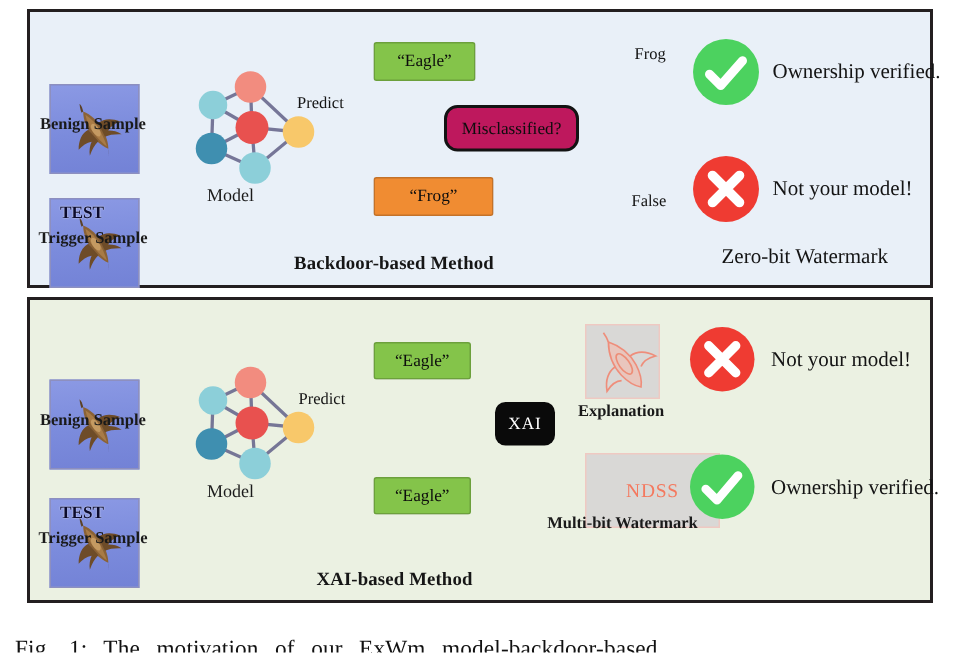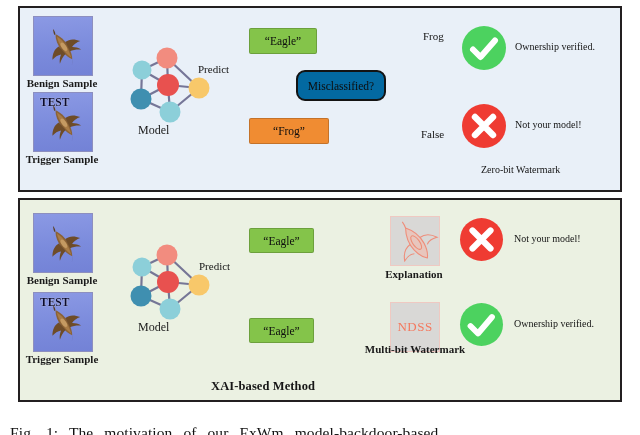--- a/index.html
+++ b/index.html
@@ -7,53 +7,53 @@
   #fig{position:relative;width:640px;height:435px;}
 
   .panel{position:absolute;left:18px;box-sizing:border-box;border:2px solid #231f20;}
   #panel-top{top:6px;width:604px;height:186px;background:#e9f0f8;}
   #panel-bottom{top:198px;width:604px;height:204px;background:#ebf1e2;}
 
   .panel-title{position:absolute;font-weight:bold;font-size:12.5px;color:#161616;
                letter-spacing:.1px;white-space:nowrap;}
 
   
-  .sample{position:absolute;border:1px solid #8d8fbf;background:#7f8fdd;overflow:hidden;}
+  .sample{position:absolute;border:1px solid #8d8fbf;background:#7f8fdd;overflow:hidden;margin-top:40px;}
   .sky{position:absolute;inset:0;background:linear-gradient(175deg,#8b99e4 0%,#7b8bdc 55%,#7382d6 100%);}
   .bird{position:absolute;left:8%;top:12%;width:84%;height:76%;}
   .lbl{position:absolute;font-size:11px;color:#1a1a1a;white-space:nowrap;text-align:center;font-weight:bold;}
   .testtag{position:absolute;left:6px;top:3px;font-weight:bold;font-size:11.5px;
            color:#0b0b2e;text-shadow:0 0 1px #fff;font-family:"Liberation Serif",serif;}
 
   
   .net{position:absolute;}
   .netlbl{position:absolute;font-size:12px;color:#1a1a1a;white-space:nowrap;}
 
   
   .chip{position:absolute;box-sizing:border-box;border-radius:2px;display:flex;
         align-items:center;justify-content:center;font-size:11.5px;color:#0d0d0d;
         border:1px solid rgba(0,0,0,.18);}
   .chip.green{background:#84c44a;}
   .chip.orange{background:#f08c32;}
 
   
-  .decision{position:absolute;box-sizing:border-box;background:#0369a1;
+  .decision{position:absolute;box-sizing:border-box;background:#be185d;
             border:2px solid #131313;border-radius:9px;display:flex;
             align-items:center;justify-content:center;font-size:11.5px;color:#0d0d0d;}
 
   
   .xaibox{position:absolute;box-sizing:border-box;background:#0a0a0a;border-radius:7px;
           display:flex;align-items:center;justify-content:center;color:#fff;
           font-size:11.5px;letter-spacing:.6px;}
 
   
   .verdict{position:absolute;border-radius:50%;}
   .verdict.ok{background:#4cd25f;}
   .verdict.bad{background:#ef3b32;}
-  .vtxt{position:absolute;font-size:10px;color:#141414;white-space:nowrap;}
+  .vtxt{position:absolute;font-size:14px;color:#141414;white-space:nowrap;}
 
   
   #wires{position:absolute;left:0;top:0;width:640px;height:435px;pointer-events:none;}
 
   .edgelbl{position:absolute;font-size:11px;color:#141414;white-space:nowrap;}
 
   
   .thumb{position:absolute;background:#d9d8d6;border:1px solid #efc9c2;overflow:hidden;}
   .ndss{position:absolute;inset:0;display:flex;align-items:center;justify-content:center;
         color:#f4795f;font-size:13px;letter-spacing:.5px;font-family:"Liberation Serif",serif;}
@@ -187,20 +187,21 @@
 
   <div class="verdict bad" style="left:462px;top:104px;width:44px;height:44px;">
     <svg viewBox="0 0 44 44" width="44" height="44">
       <path d="M13,13 L31,31 M31,13 L13,31" stroke="#ffffff" stroke-width="6.4" fill="none" stroke-linecap="round"></path>
     </svg>
   </div>
   <div class="vtxt" style="left:515px;top:119px;">Not your model!</div>
 
   <div class="vtxt" style="left:437px;top:164px;margin-left:44px;">Zero-bit Watermark</div>
 
+  <div class="panel-title" style="left:196px;top:168px;">Backdoor-based Method</div>
 
   <div class="panel" id="panel-bottom"></div>
 
   <div class="sample" style="left:33px;top:213px;width:58px;height:58px;">
     <div class="sky"></div>
     <svg class="bird" viewBox="0 0 100 100">
       <g transform="rotate(-34 50 50)">
         <path d="M50,18 C57,28 60,42 59,56 C58,70 54,80 50,86 C46,80 42,70 41,56 C40,42 43,28 50,18 Z" fill="#8a6236"></path>
         <path d="M50,24 C54,33 56,44 55,56 C54,67 52,76 50,82 C48,76 46,67 45,56 C44,44 46,33 50,24 Z" fill="#a87b46"></path>
         <path d="M41,45 C30,44 20,50 12,62 C20,60 28,60 35,63 C30,66 24,72 21,79 C29,73 37,69 44,68 Z" fill="#6e4c28"></path>
@@ -241,36 +242,37 @@
     <circle cx="19" cy="55" r="10.5" fill="#3f8fb0"></circle>
     <circle cx="48" cy="68" r="10.5" fill="#8ccfd9"></circle>
     <circle cx="77" cy="44" r="10.5" fill="#f8c86a"></circle>
   </svg>
   <div class="netlbl" style="left:138px;top:320px;">Model</div>
   <div class="edgelbl" style="left:199px;top:260px;">Predict</div>
 
   <div class="chip green" style="left:249px;top:228px;width:65px;height:25px;">“Eagle”</div>
   <div class="chip green" style="left:249px;top:318px;width:65px;height:25px;">“Eagle”</div>
 
+  <div class="xaibox" style="left:330px;top:268px;width:40px;height:29px;">XAI</div>
 
   <div class="thumb" style="left:390px;top:216px;width:48px;height:48px;">
     <svg viewBox="0 0 48 48" width="48" height="48">
       <rect width="48" height="48" fill="#d9d8d6"></rect>
       <g transform="rotate(-36 24 24)" fill="none" stroke="#f08a76" stroke-width="1.1" opacity=".95">
         <path d="M24,8 C29,15 31,23 30,31 C29,38 27,42 24,45 C21,42 19,38 18,31 C17,23 19,15 24,8 Z" fill="#f6b7a6" fill-opacity=".55"></path>
         <path d="M18,24 C12,24 7,28 4,34 C9,32 13,32 16,34"></path>
         <path d="M30,24 C36,24 41,28 44,34 C39,32 35,32 32,34"></path>
         <ellipse cx="24" cy="26" rx="3.4" ry="8" stroke="#ef8a72"></ellipse>
         <path d="M24,8 C25,5 25,3 25,1"></path>
       </g>
     </svg>
   </div>
   <div class="lbl" style="left:378px;top:268px;width:72px;font-size:11px;">Explanation</div>
 
-  <div class="thumb" style="left:390px;top:302px;width:48px;height:48px;">
+  <div class="thumb" style="left:390px;top:302px;width:48px;height:48px;padding-left:40px;">
     <div class="ndss">NDSS</div>
   </div>
   <div class="lbl" style="left:360px;top:343px;width:110px;font-size:11px;">Multi-bit Watermark</div>
 
   <div class="verdict bad" style="left:460px;top:218px;width:43px;height:43px;">
     <svg viewBox="0 0 43 43" width="43" height="43">
       <path d="M12.5,12.5 L30.5,30.5 M30.5,12.5 L12.5,30.5" stroke="#ffffff" stroke-width="6.2" fill="none" stroke-linecap="round"></path>
     </svg>
   </div>
   <div class="vtxt" style="left:514px;top:233px;">Not your model!</div>

